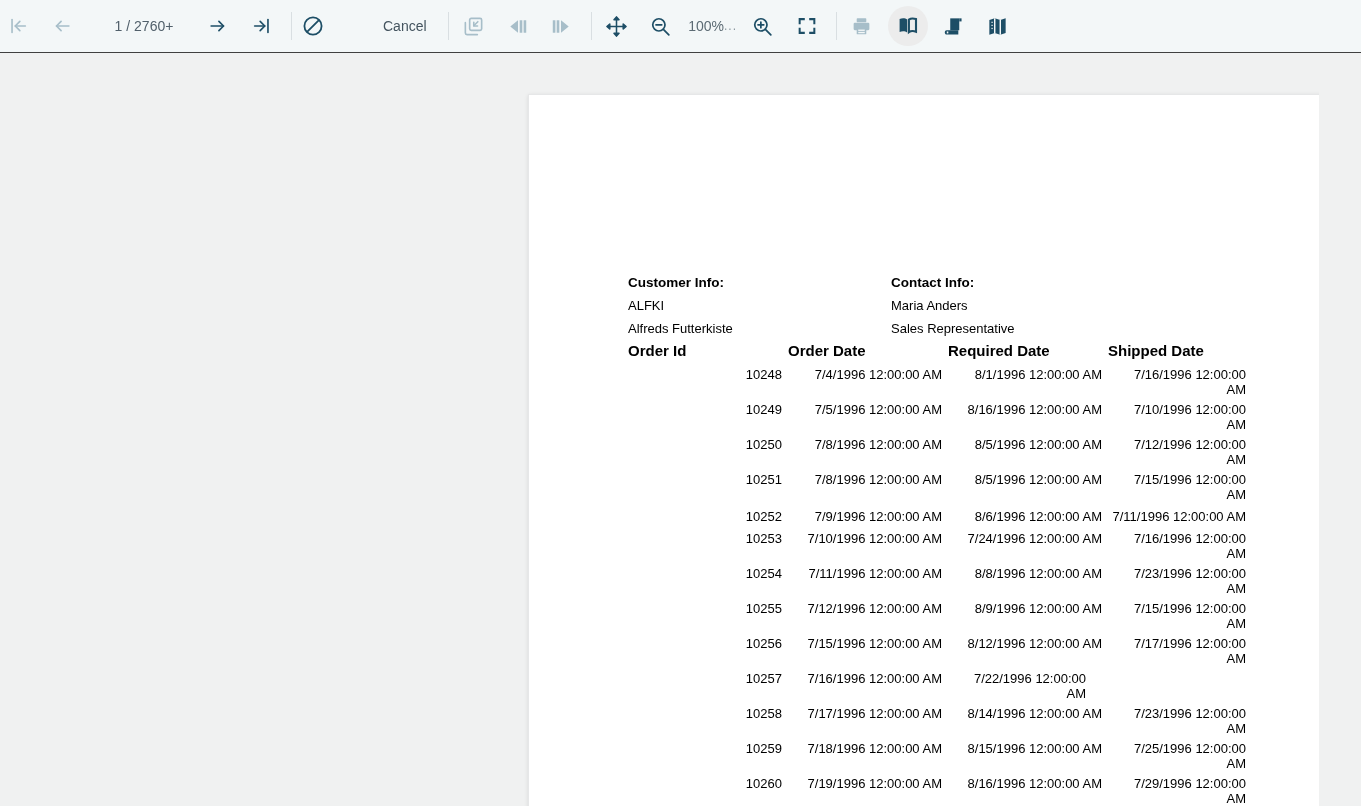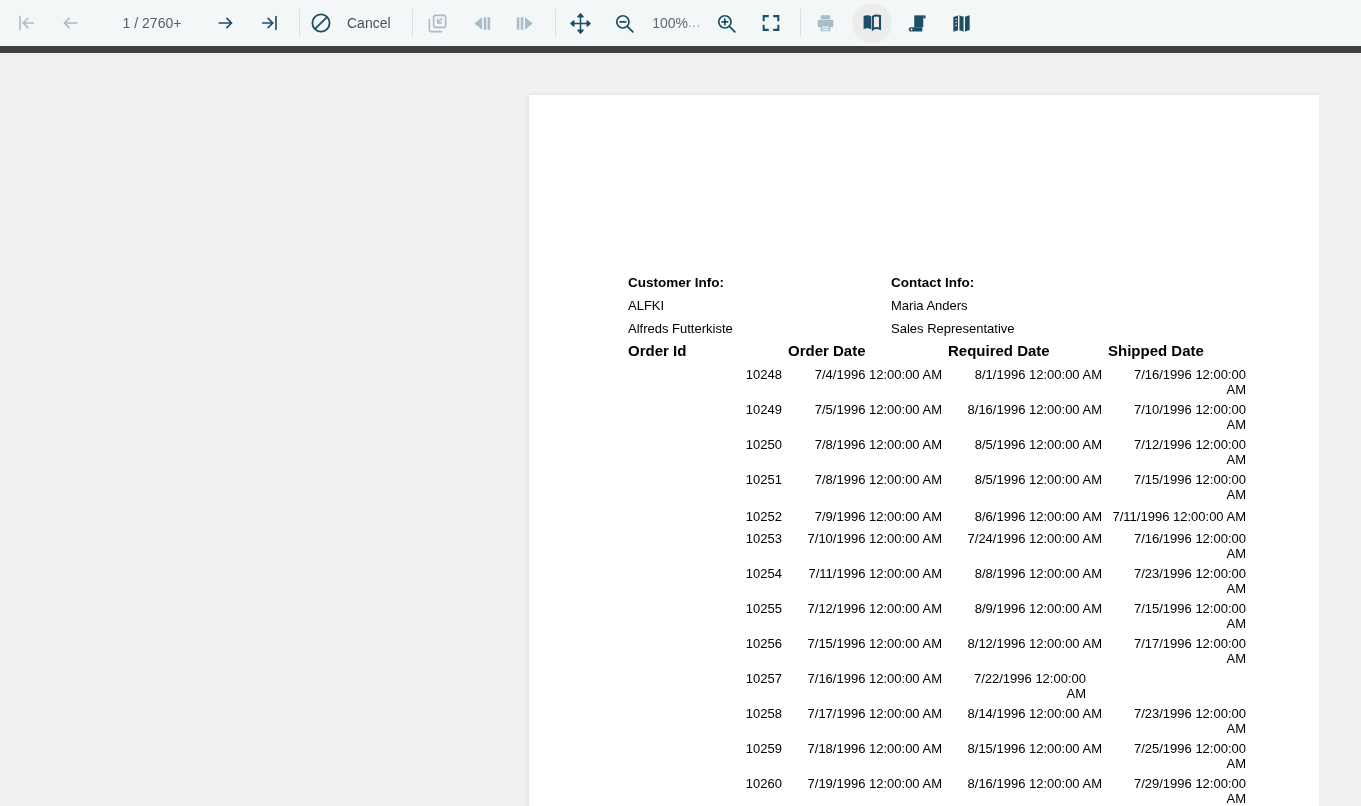--- a/index.html
+++ b/index.html
@@ -1,26 +1,26 @@
 <!DOCTYPE html>
 <html><head>
 <meta charset="utf-8">
 <style>
   * { margin:0; padding:0; box-sizing:border-box; }
   html,body { width:1361px; height:806px; overflow:hidden;
     font-family:"Liberation Sans", sans-serif; background:#f0f1f1; }
 
   
   .toolbar { width:100%; height:53px; background:#f3f7f8;
-    border-bottom:7px solid #404040; display:flex; align-items:center;
-    padding-left:8px; }
+    border-bottom:1px solid #404040; display:flex; align-items:center;
+    }
   .tb-btn { width:36px; height:36px; border:none; background:transparent;
     display:flex; align-items:center; justify-content:center;
     color:#1d4e66; cursor:pointer; flex:0 0 auto; margin-right:8px;
-    border-radius:3px; padding:0; }
+    border-radius:3px; padding:0;gap:44px; }
   .tb-btn.disabled { color:#a7bec9; cursor:default; }
   .tb-btn.circle-active { background:#ececec; border-radius:50%; width:40px; height:40px; }
   .tb-sep { width:1px; height:28px; background:#d9dfe2; margin:0 7px 0 3px; flex:0 0 auto; }
   .page-indicator { width:112px; text-align:center; font-size:14px; color:#51606b;
     flex:0 0 auto; cursor:text; }
   .cancel-btn { width:auto; padding:0 10px 0 2px; color:#1d4e66; }
   .cancel-btn .lbl { font-size:14px; color:#44545f; margin-left:14px; }
   .zoom-select { width:52px; height:40px; display:flex; flex-direction:row;
     align-items:center; justify-content:center; border:none; background:transparent;
     cursor:pointer; flex:0 0 auto; margin-right:6px; padding:0; }

